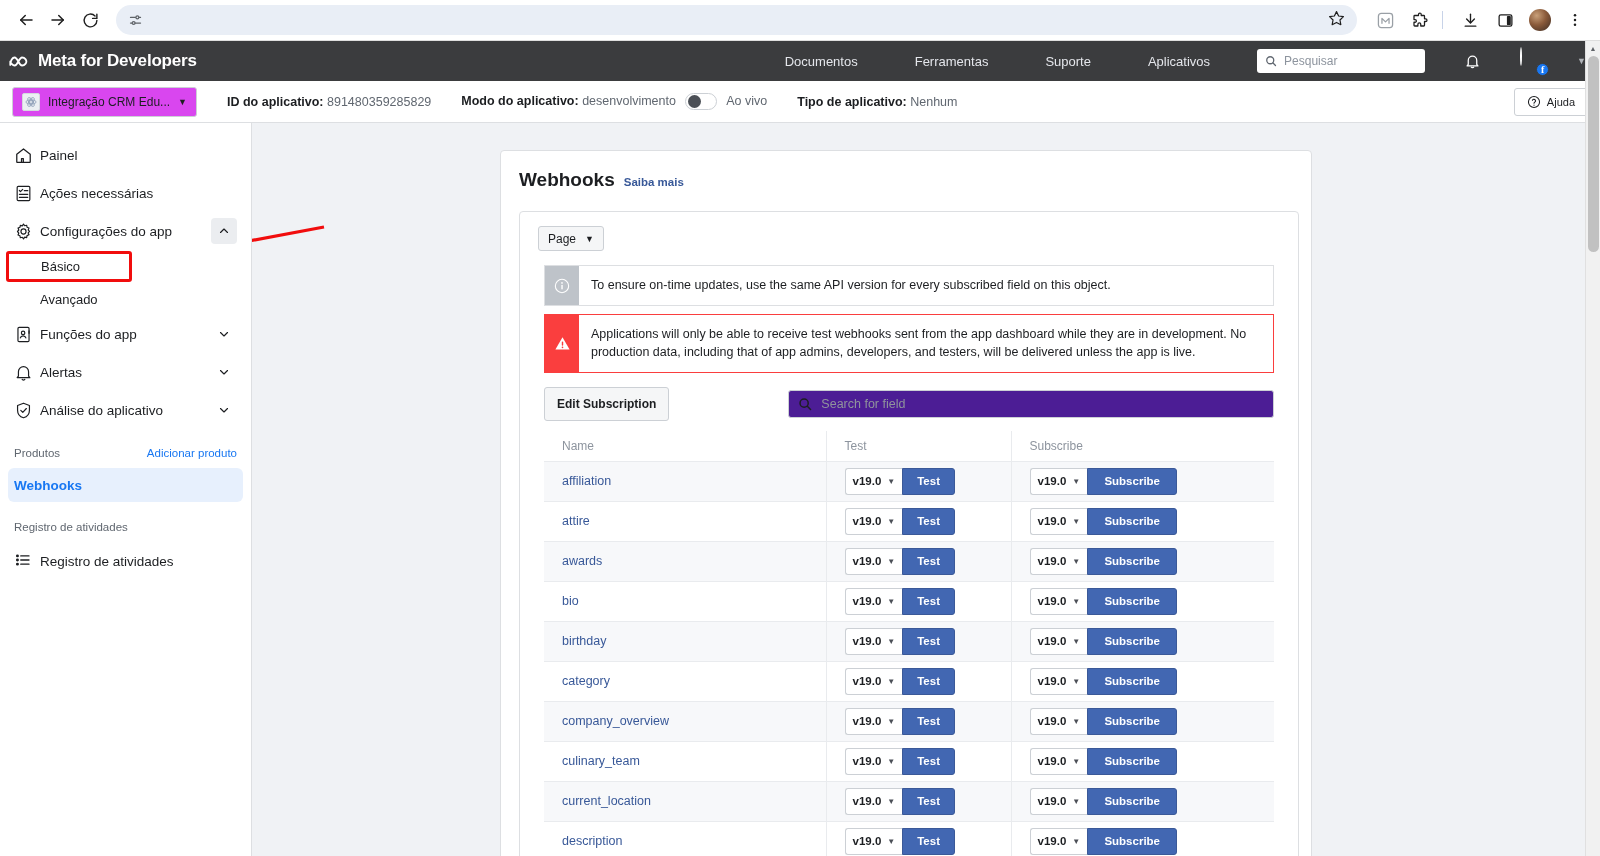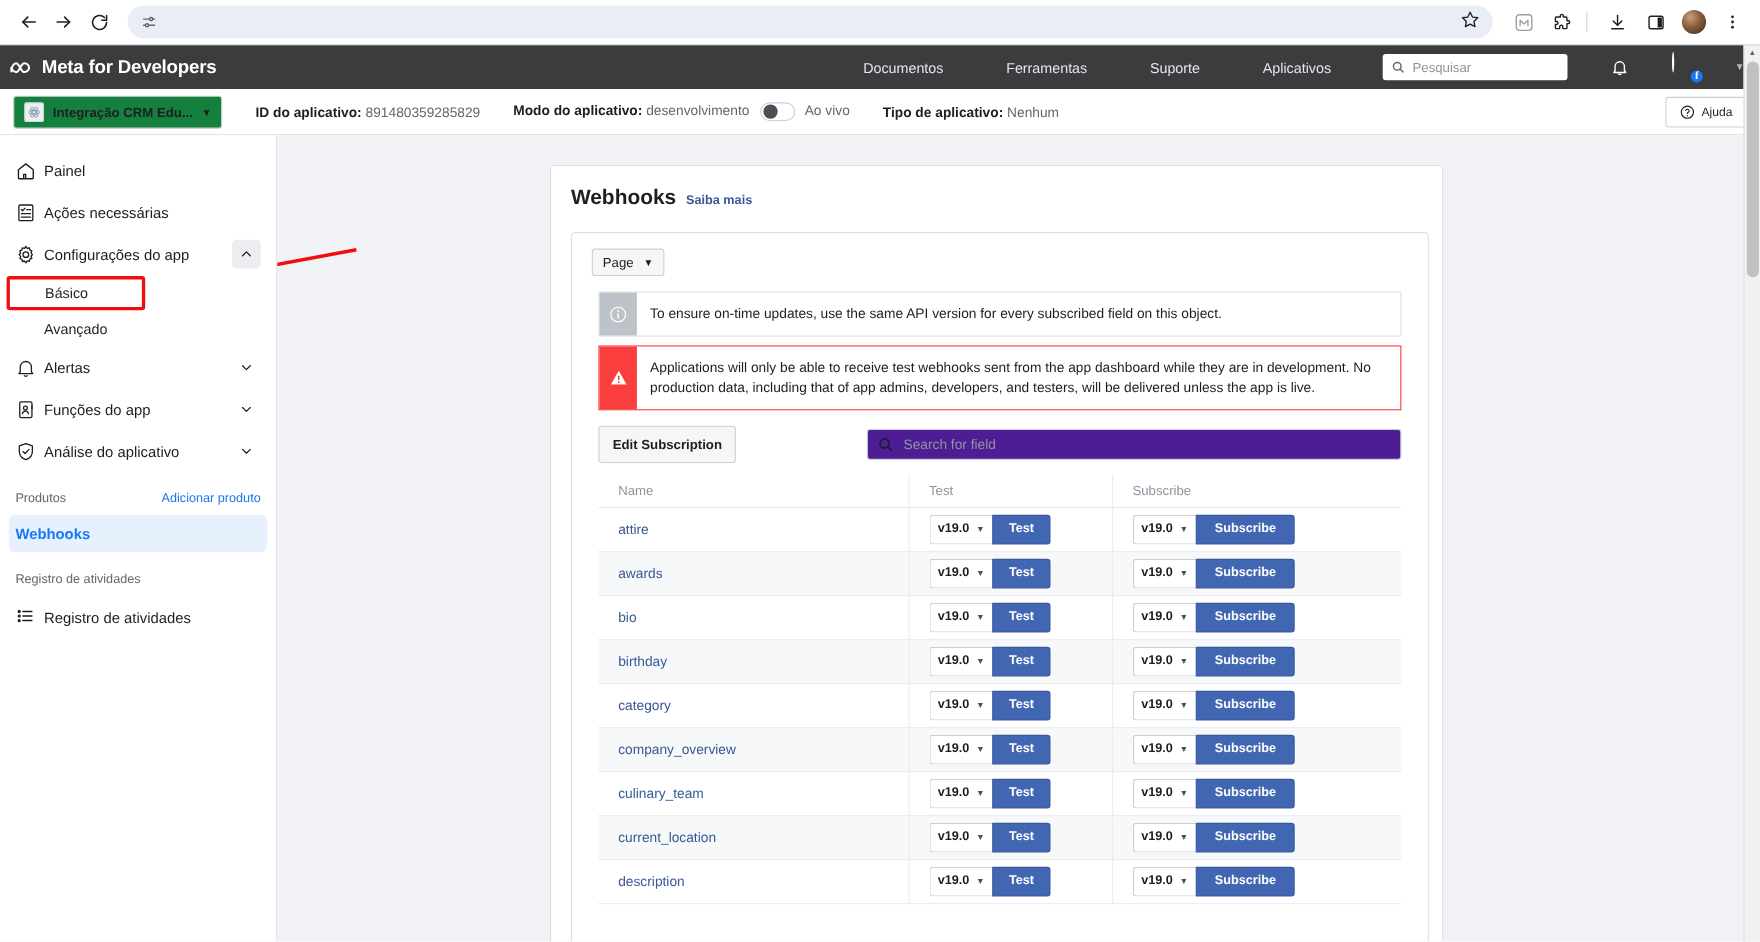--- a/index.html
+++ b/index.html
@@ -119,23 +119,22 @@
     border-bottom: 1px solid #dddfe2;
     display: flex; align-items: center;
     padding: 0 12px;
     font-size: 12.5px;
     color: #1c1e21;
   }
   .app-select {
     display: flex; align-items: center; gap: 8px;
     border: 1px solid #ccd0d5; border-radius: 3px;
     height: 30px; padding: 0 9px;
-    background: #15803d;
+    background: #d946ef;
     min-width: 172px;
-    font-weight: bold;
   }
   .app-select-icon {
     width: 18px; height: 18px; background: #eceff3;
     border: 1px solid #d4d8de; border-radius: 2px;
     display: flex; align-items: center; justify-content: center;
   }
   .app-select-name { font-size: 12px; color: #1c1e21; flex: 1; }
   .app-select-caret { font-size: 9px; color: #1c1e21; }
   .app-meta { margin-left: 30px; white-space: nowrap; }
   .app-meta b { font-weight: bold; }
@@ -558,42 +557,42 @@
     <div class="sub-row boxed">
       <span>Básico</span>
     </div>
     <div class="sub-row">
       <span>Avançado</span>
     </div>
 
     <div class="nav-row">
       <span class="ni">
         <svg width="19" height="19" viewBox="0 0 24 24" fill="none" stroke="#1c1e21" stroke-width="1.5" stroke-linejoin="round">
-            <path d="M18.4 16.5V11a6.4 6.4 0 0 0-12.8 0v5.5l-1.6 2h16z"></path>
-            <path d="M10 20.3a2.2 2.2 0 0 0 4 0"></path>
-          </svg>
-      </span>
-      <span class="nl">Alertas</span>
-      <span class="nav-chev">
-        <svg width="12" height="12" viewBox="0 0 24 24" fill="none" stroke="#1c1e21" stroke-width="2.3" stroke-linecap="round" stroke-linejoin="round">
-            <polyline points="5 9 12 16 19 9"></polyline>
-          </svg>
-      </span>
-    </div>
-
-    <div class="nav-row">
-      <span class="ni">
-        <svg width="19" height="19" viewBox="0 0 24 24" fill="none" stroke="#1c1e21" stroke-width="1.5" stroke-linejoin="round">
             <rect x="5" y="3" width="14" height="18" rx="1.5"></rect>
             <circle cx="11.5" cy="10" r="2.2"></circle>
             <path d="M8 16.4a3.6 3.6 0 0 1 7 0" stroke-linecap="round"></path>
             <line x1="19" y1="7" x2="19" y2="11"></line>
           </svg>
       </span>
       <span class="nl">Funções do app</span>
+      <span class="nav-chev">
+        <svg width="12" height="12" viewBox="0 0 24 24" fill="none" stroke="#1c1e21" stroke-width="2.3" stroke-linecap="round" stroke-linejoin="round">
+            <polyline points="5 9 12 16 19 9"></polyline>
+          </svg>
+      </span>
+    </div>
+
+    <div class="nav-row">
+      <span class="ni">
+        <svg width="19" height="19" viewBox="0 0 24 24" fill="none" stroke="#1c1e21" stroke-width="1.5" stroke-linejoin="round">
+            <path d="M18.4 16.5V11a6.4 6.4 0 0 0-12.8 0v5.5l-1.6 2h16z"></path>
+            <path d="M10 20.3a2.2 2.2 0 0 0 4 0"></path>
+          </svg>
+      </span>
+      <span class="nl">Alertas</span>
       <span class="nav-chev">
         <svg width="12" height="12" viewBox="0 0 24 24" fill="none" stroke="#1c1e21" stroke-width="2.3" stroke-linecap="round" stroke-linejoin="round">
             <polyline points="5 9 12 16 19 9"></polyline>
           </svg>
       </span>
     </div>
 
     <div class="nav-row">
       <span class="ni">
         <svg width="19" height="19" viewBox="0 0 24 24" fill="none" stroke="#1c1e21" stroke-width="1.5" stroke-linejoin="round">
@@ -690,20 +689,45 @@
 
         <table class="fields">
           <thead>
             <tr>
               <th class="c1">Name</th>
               <th class="c2">Test</th>
               <th class="c3">Subscribe</th>
             </tr>
           </thead>
           <tbody id="rows-body">
+              <tr class="alt">
+                <td class="c1">affiliation</td>
+                <td class="c2">
+                  <div class="cellgrp">
+                    <div class="vselect">
+                      <span>v19.0</span>
+                      <span class="ca">▼</span>
+                    </div>
+                    <div class="act-btn">
+                      <span>Test</span>
+                    </div>
+                  </div>
+                </td>
+                <td class="c3">
+                  <div class="cellgrp">
+                    <div class="vselect">
+                      <span>v19.0</span>
+                      <span class="ca">▼</span>
+                    </div>
+                    <div class="act-btn wide">
+                      <span>Subscribe</span>
+                    </div>
+                  </div>
+                </td>
+              </tr>
               <tr>
                 <td class="c1">attire</td>
                 <td class="c2">
                   <div class="cellgrp">
                     <div class="vselect">
                       <span>v19.0</span>
                       <span class="ca">▼</span>
                     </div>
                     <div class="act-btn">
                       <span>Test</span>

